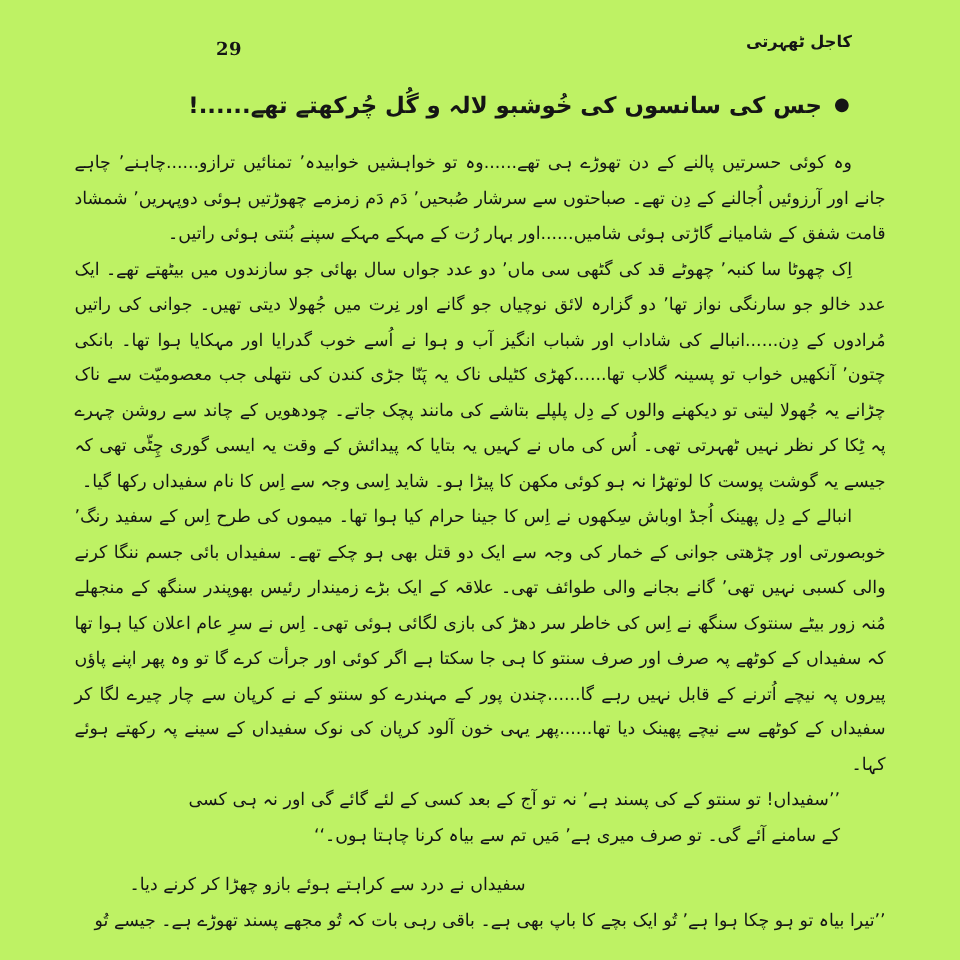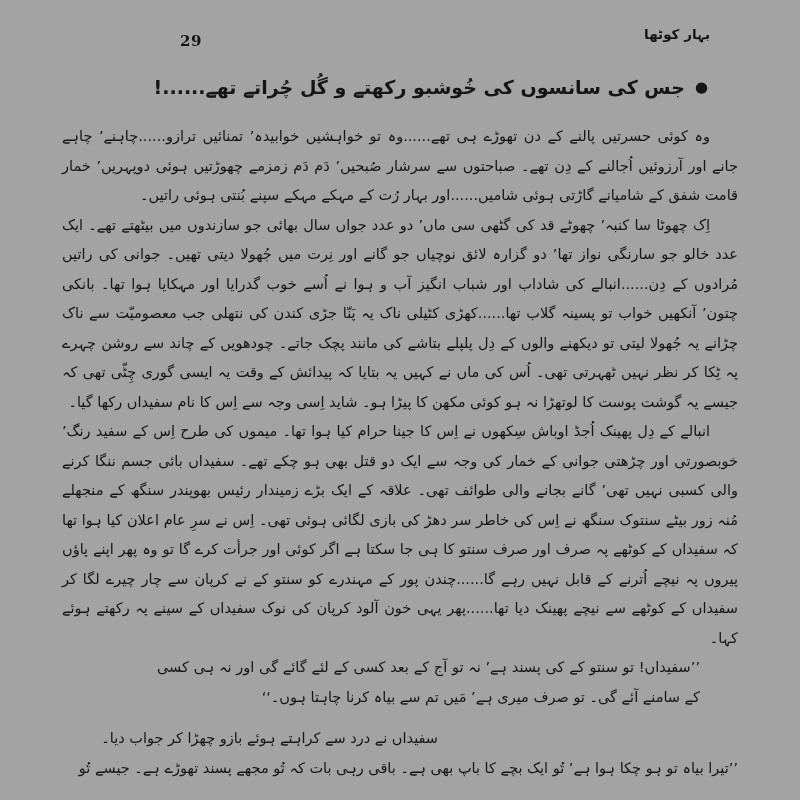--- a/index.html
+++ b/index.html
@@ -1,20 +1,20 @@
 <!DOCTYPE html>
 <html lang="ur"><head>
 <meta charset="utf-8">
 <style>
   html, body { margin: 0; padding: 0; background: #ffffff; }
   .page {
     position: relative;
     width: 800px;
     height: 800px;
-    background: #a3a3a3;
+    background: #bef264;
     color: #151515;
     font-family: "DejaVu Sans", sans-serif;
     overflow: hidden;
   }
   
   .page-num {
     position: absolute;
     left: 180px;
     top: 32px;
     font-family: "DejaVu Serif", serif;
@@ -77,35 +77,35 @@
     text-indent: 0;
   }
 </style>
 </head>
 <body>
 
 <div class="page">
 
   <span class="page-num">29</span>
 
-  <span class="book-title">بہار کوٹھا</span>
+  <span class="book-title">کاجل ٹھہرتی</span>
 
   <div class="heading">
-    <span class="bullet">●</span><span>جس کی سانسوں کی خُوشبو رکھتے و گُل چُراتے تھے......!</span>
+    <span class="bullet">●</span><span>جس کی سانسوں کی خُوشبو لالہ و گُل چُرکھتے تھے......!</span>
   </div>
 
   <div class="body-text">
 
-    <p class="para">وہ کوئی حسرتیں پالنے کے دن تھوڑے ہی تھے......وہ تو خواہشیں خوابیدہ’ تمنائیں ترازو......چاہنے’ چاہے جانے اور آرزوئیں اُجالنے کے دِن تھے۔ صباحتوں سے سرشار صُبحیں’ دَم دَم زمزمے چھوڑتیں ہوئی دوپہریں’ خمار قامت شفق کے شامیانے گاڑتی ہوئی شامیں......اور بہار رُت کے مہکے مہکے سپنے بُنتی ہوئی راتیں۔</p>
+    <p class="para">وہ کوئی حسرتیں پالنے کے دن تھوڑے ہی تھے......وہ تو خواہشیں خوابیدہ’ تمنائیں ترازو......چاہنے’ چاہے جانے اور آرزوئیں اُجالنے کے دِن تھے۔ صباحتوں سے سرشار صُبحیں’ دَم دَم زمزمے چھوڑتیں ہوئی دوپہریں’ شمشاد قامت شفق کے شامیانے گاڑتی ہوئی شامیں......اور بہار رُت کے مہکے مہکے سپنے بُنتی ہوئی راتیں۔</p>
 
     <p class="para">اِک چھوٹا سا کنبہ’ چھوٹے قد کی گٹھی سی ماں’ دو عدد جواں سال بھائی جو سازندوں میں بیٹھتے تھے۔ ایک عدد خالو جو سارنگی نواز تھا’ دو گزارہ لائق نوچیاں جو گانے اور نِرت میں جُھولا دیتی تھیں۔ جوانی کی راتیں مُرادوں کے دِن......انبالے کی شاداب اور شباب انگیز آب و ہوا نے اُسے خوب گدرایا اور مہکایا ہوا تھا۔ بانکی چتون’ آنکھیں خواب تو پسینہ گلاب تھا......کھڑی کٹیلی ناک یہ پَنّا جڑی کندن کی نتھلی جب معصومیّت سے ناک چڑانے یہ جُھولا لیتی تو دیکھنے والوں کے دِل پلپلے بتاشے کی مانند پچک جاتے۔ چودھویں کے چاند سے روشن چہرے پہ ٹِکا کر نظر نہیں ٹھہرتی تھی۔ اُس کی ماں نے کہیں یہ بتایا کہ پیدائش کے وقت یہ ایسی گوری چِٹّی تھی کہ جیسے یہ گوشت پوست کا لوتھڑا نہ ہو کوئی مکھن کا پیڑا ہو۔ شاید اِسی وجہ سے اِس کا نام سفیداں رکھا گیا۔</p>
 
     <p class="para">انبالے کے دِل پھینک اُجڈ اوباش سِکھوں نے اِس کا جینا حرام کیا ہوا تھا۔ میموں کی طرح اِس کے سفید رنگ’ خوبصورتی اور چڑھتی جوانی کے خمار کی وجہ سے ایک دو قتل بھی ہو چکے تھے۔ سفیداں بائی جسم ننگا کرنے والی کسبی نہیں تھی’ گانے بجانے والی طوائف تھی۔ علاقہ کے ایک بڑے زمیندار رئیس بھوپندر سنگھ کے منجھلے مُنہ زور بیٹے سنتوک سنگھ نے اِس کی خاطر سر دھڑ کی بازی لگائی ہوئی تھی۔ اِس نے سرِ عام اعلان کیا ہوا تھا کہ سفیداں کے کوٹھے پہ صرف اور صرف سنتو کا ہی جا سکتا ہے اگر کوئی اور جرأت کرے گا تو وہ پھر اپنے پاؤں پیروں پہ نیچے اُترنے کے قابل نہیں رہے گا......چندن پور کے مہندرے کو سنتو کے نے کرپان سے چار چیرے لگا کر سفیداں کے کوٹھے سے نیچے پھینک دیا تھا......پھر یہی خون آلود کرپان کی نوک سفیداں کے سینے پہ رکھتے ہوئے کہا۔</p>
 
     <p class="quote-para">’’سفیداں! تو سنتو کے کی پسند ہے’ نہ تو آج کے بعد کسی کے لئے گائے گی اور نہ ہی کسی کے سامنے آئے گی۔ تو صرف میری ہے’ مَیں تم سے بیاہ کرنا چاہتا ہوں۔‘‘</p>
 
-    <p class="narration-line">سفیداں نے درد سے کراہتے ہوئے بازو چھڑا کر جواب دیا۔</p>
+    <p class="narration-line">سفیداں نے درد سے کراہتے ہوئے بازو چھڑا کر کرنے دیا۔</p>
 
     <p class="closing-line">’’تیرا بیاہ تو ہو چکا ہوا ہے’ تُو ایک بچے کا باپ بھی ہے۔ باقی رہی بات کہ تُو مجھے پسند تھوڑے ہے۔ جیسے تُو</p>
 
   </div>
 
 </div>
 
 </body></html>

